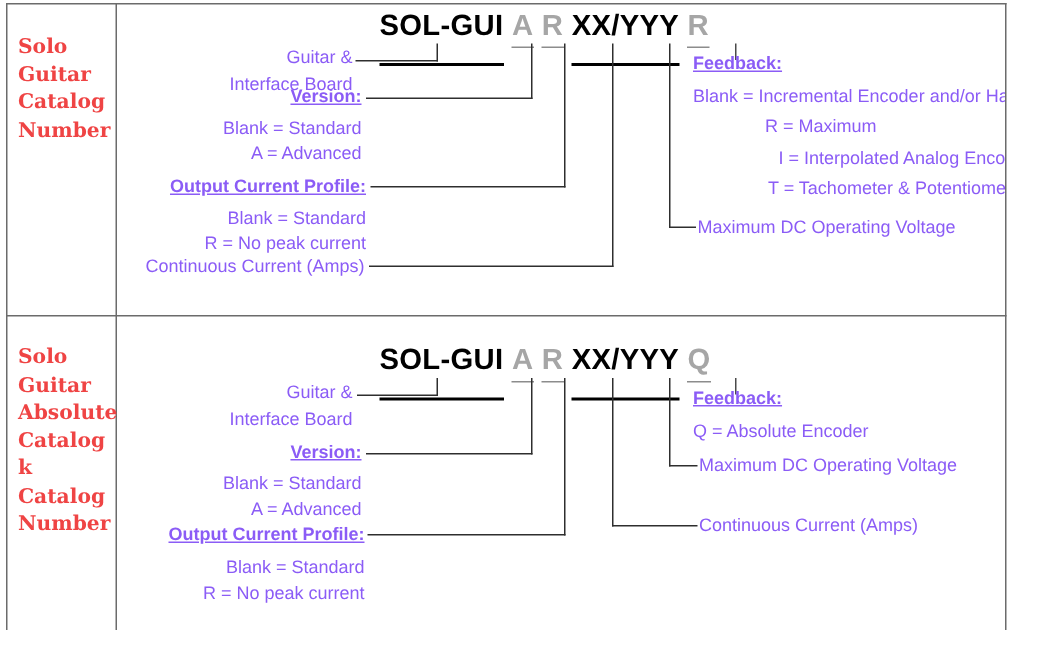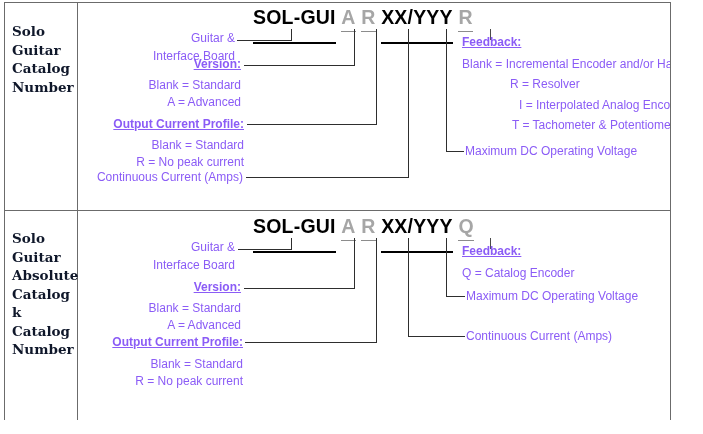--- a/index.html
+++ b/index.html
@@ -15,21 +15,21 @@
   .v-border{position:absolute;width:1px;background:#6b6b6b;}
   .h-border{position:absolute;height:1px;background:#6b6b6b;}
 
   
   .row-label{
     position:absolute;
     font-family:"DejaVu Serif", serif;
     font-weight:bold;
     font-size:13.5px;
     line-height:18.5px;
-    color:#0f172a;
+    color:#ef4444;
     width:72px;
     letter-spacing:0px;
   }
 
   
   .partnum{position:absolute;white-space:nowrap;font-size:0;}
   .partnum span{
     font-family:"Liberation Sans", sans-serif;
     font-size:19.5px;
     font-weight:bold;
@@ -120,41 +120,41 @@
       <div>R = No peak current</div>
     </div>
 
     <div class="callout r" style="left:0px;top:166px;width:165px;">Continuous Current (Amps)</div>
 
     <div class="callout" style="left:387px;top:140px;">Maximum DC Operating Voltage</div>
 
     <div style="position:absolute;left:384px;top:31px;">
       <div class="callout hdr" style="position:static;">Feedback:</div>
       <div class="callout" style="position:static;margin-top:4px;padding-left:0px;">Blank =  Incremental Encoder and/or Hall</div>
-      <div class="callout" style="position:static;margin-top:3px;padding-left:48px;">R =  Resolver</div>
+      <div class="callout" style="position:static;margin-top:3px;padding-left:48px;">R =  Maximum</div>
       <div class="callout" style="position:static;margin-top:3px;padding-left:57px;">I =  Interpolated Analog Encoder</div>
       <div class="callout" style="position:static;margin-top:3px;padding-left:50px;">T =  Tachometer &amp; Potentiometer</div>
     </div>
 
   </div>
 </div>
 
 <div>
 
   <div class="row-label" style="left:12px;top:229px;">
     <div>Solo</div>
     <div>Guitar</div>
     <div>Absolute</div>
     <div>Catalog</div>
     <div>k</div>
     <div>Catalog</div>
     <div>Number</div>
   </div>
 
-  <div class="clip-cell" style="left:78px;top:211px;width:592px;height:209px;">
+  <div class="clip-cell" style="left:78px;top:225px;width:592px;height:209px;">
 
     <div class="partnum" style="left:175px;top:4px;">
       <span class="pn-black">SOL-GUI</span><span class="pn-gap">&nbsp;</span><span class="pn-gray">A</span><span class="pn-gap">&nbsp;</span><span class="pn-gray">R</span><span class="pn-gap">&nbsp;</span><span class="pn-black">XX/YYY</span><span class="pn-gap">&nbsp;</span><span class="pn-gray">Q</span>
     </div>
 
     <div class="ld-v" style="left:213px;top:27px;height:12px;"></div>
     <div class="ld-h" style="left:160px;top:38px;width:54px;"></div>
 
     <div class="ld-v" style="left:276px;top:27px;height:51px;"></div>
     <div class="ld-h" style="left:166px;top:77px;width:111px;"></div>
@@ -186,17 +186,17 @@
       <div style="margin-top:4px;">Blank = Standard</div>
       <div>R = No peak current</div>
     </div>
 
     <div class="callout" style="left:388px;top:117px;">Continuous Current (Amps)</div>
 
     <div class="callout" style="left:388px;top:77px;">Maximum DC Operating Voltage</div>
 
     <div style="position:absolute;left:384px;top:32px;">
       <div class="callout hdr" style="position:static;">Feedback:</div>
-      <div class="callout" style="position:static;margin-top:4px;">Q = Catalog Encoder</div>
+      <div class="callout" style="position:static;margin-top:4px;">Q = Absolute Encoder</div>
     </div>
 
   </div>
 </div>
 
 </body></html>

